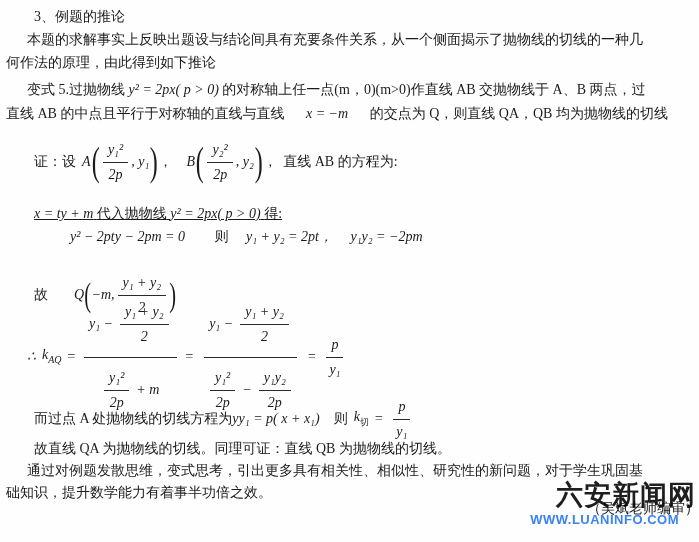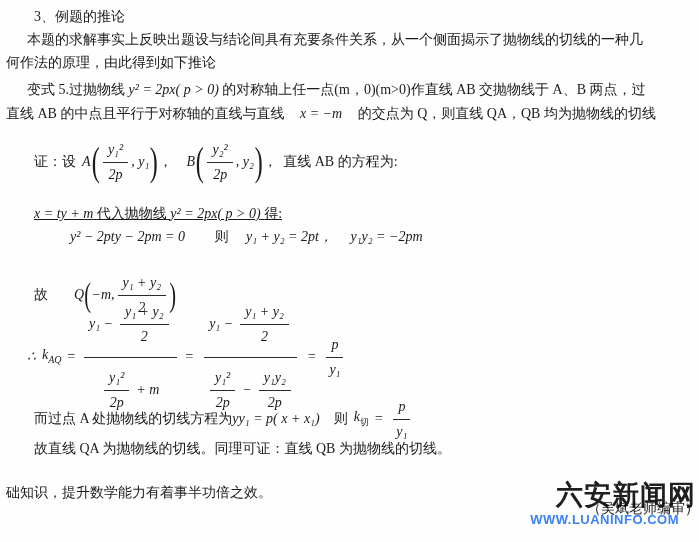--- a/index.html
+++ b/index.html
@@ -63,21 +63,21 @@
   <div class="line cjk" style="top:29px; left:27px;">本题的求解事实上反映出题设与结论间具有充要条件关系，从一个侧面揭示了抛物线的切线的一种几</div>
   <div class="line cjk" style="top:52px; left:6px;">何作法的原理，由此得到如下推论</div>
 
   <div class="line" style="top:79px; left:27px;">
     <span class="cjk">变式 5.过抛物线</span>
     <span class="mi">y² = 2px( p &gt; 0)</span>
     <span class="cjk">的对称轴上任一点(m，0)(m&gt;0)作直线 AB 交抛物线于 A、B 两点，过</span>
   </div>
   <div class="line" style="top:103px; left:6px;">
     <span class="cjk">直线 AB 的中点且平行于对称轴的直线与直线</span>
-    <span class="mi" style="margin:0 12px;">x = −m</span>
+    <span class="mi" style="margin:0 18px;">x = −m</span>
     <span class="cjk">的交点为 Q，则直线 QA，QB 均为抛物线的切线</span>
   </div>
 
   <div class="line mrow" style="top:136px; left:34px; height:52px;">
     <span class="cjk">证：设</span>
     <span class="mi gap-s">A</span>
     <span class="bp">(</span>
     <span class="frac">
       <span class="fnum">y₁²</span>
       <span class="fden">2p</span>
@@ -181,20 +181,21 @@
     <span class="cjk gap-m">则</span>
     <span class="mi gap-s"><span>k</span><sub class="msub-cjk">切</sub></span>
     <span class="eq">=</span>
     <span class="frac">
       <span class="fnum">p</span>
       <span class="fden">y₁</span>
     </span>
   </div>
 
   <div class="line cjk" style="top:438px; left:34px;">故直线 QA 为抛物线的切线。同理可证：直线 QB 为抛物线的切线。</div>
+  <div class="line cjk" style="top:460px; left:27px;">通过对例题发散思维，变式思考，引出更多具有相关性、相似性、研究性的新问题，对于学生巩固基</div>
   <div class="line cjk" style="top:482px; left:6px;">础知识，提升数学能力有着事半功倍之效。</div>
 
   <div class="credit cjk">（吴斌老师编审）</div>
 
   <div class="wm-brand">六安新闻网</div>
   <div class="wm-url">WWW.LUANINFO.COM</div>
 
 </div>
 
 </body></html>

